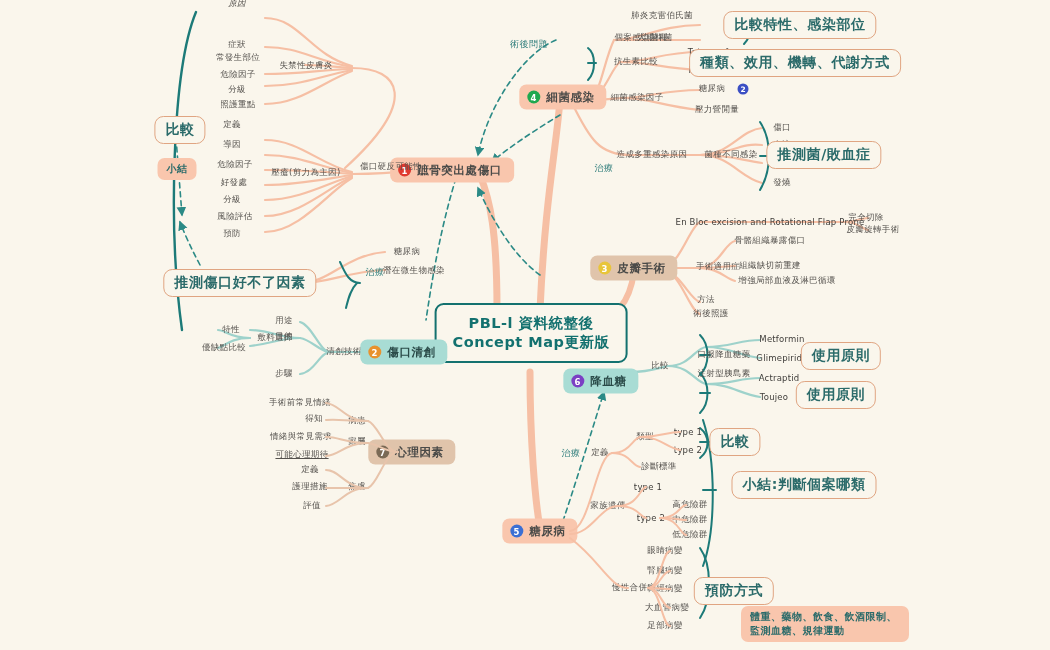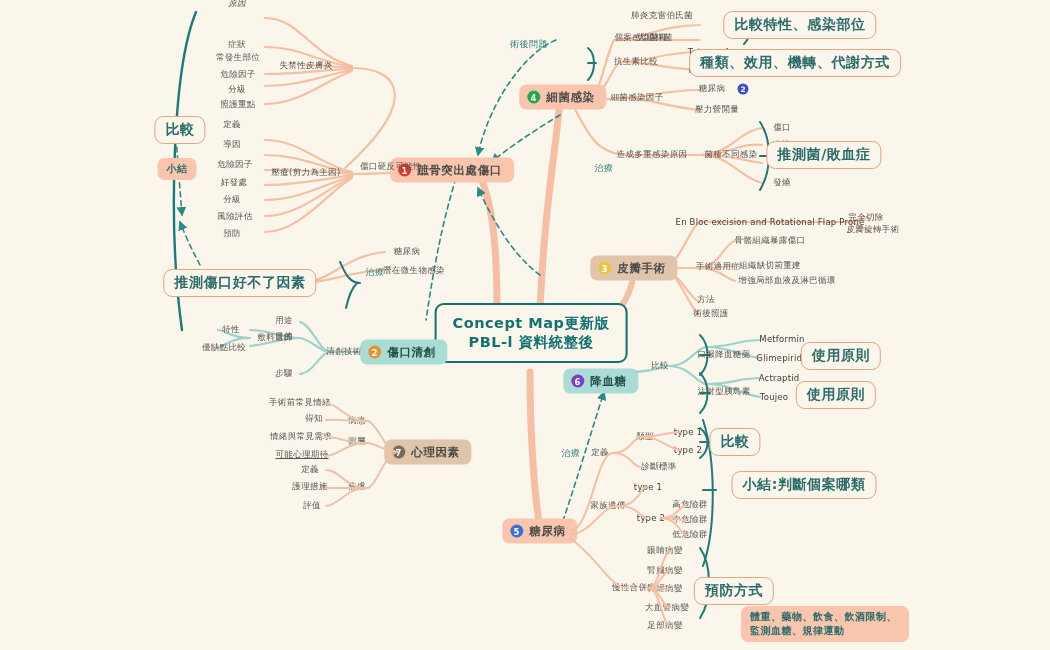--- a/index.html
+++ b/index.html
@@ -171,22 +171,22 @@
       <path d="M456 178 C440 230 432 280 426 320"></path>
     </g>
     <defs>
       <marker id="ah" markerWidth="7" markerHeight="7" refX="5" refY="3" orient="auto">
         <path d="M0,0 L6,3 L0,6 z" fill="#2b8a86"></path>
       </marker>
     </defs>
   </svg>
 
   <div class="node central" style="left:531px;top:333px;">
+    <div>PBL-l 資料統整後</div>
     <div>Concept Map更新版</div>
-    <div>PBL-l 資料統整後</div>
   </div>
 
   <div class="node branch br-peach" style="left:452px;top:170px;">
     <span class="num" style="background:#e03a2f">1</span>
     <span>蹠骨突出處傷口</span>
   </div>
   <div class="node branch br-teal" style="left:404px;top:352px;">
     <span class="num" style="background:#e8922e">2</span>
     <span>傷口清創</span>
   </div>
@@ -199,21 +199,21 @@
     <span>細菌感染</span>
   </div>
   <div class="node branch br-peach" style="left:540px;top:531px;">
     <span class="num" style="background:#3b6fd4">5</span>
     <span>糖尿病</span>
   </div>
   <div class="node branch br-teal" style="left:601px;top:381px;">
     <span class="num" style="background:#7b3fc4">6</span>
     <span>降血糖</span>
   </div>
-  <div class="node branch br-tan" style="left:428px;top:452px;">
+  <div class="node branch br-tan" style="left:412px;top:452px;">
     <span class="num" style="background:#7a6a56">7</span>
     <span>心理因素</span>
   </div>
 
   <div class="node edge-label" style="left:529px;top:44px;">術後問題</div>
   <div class="node edge-label" style="left:604px;top:168px;">治療</div>
   <div class="node edge-label" style="left:375px;top:272px;">治療</div>
   <div class="node edge-label" style="left:571px;top:453px;">治療</div>
 
   <div class="node leaf" style="left:306px;top:66px;">失禁性皮膚炎</div>
@@ -272,21 +272,21 @@
   <div class="node leaf" style="left:770px;top:266px;">組織缺切前重建</div>
   <div class="node leaf" style="left:787px;top:281px;">增強局部血液及淋巴循環</div>
   <div class="node leaf" style="left:706px;top:300px;">方法</div>
   <div class="node leaf" style="left:711px;top:314px;">術後照護</div>
 
   <div class="node leaf" style="left:660px;top:366px;">比較</div>
   <div class="node leaf" style="left:724px;top:355px;">口服降血糖藥</div>
   <div class="node leaf-en" style="left:782px;top:339px;">Metformin</div>
   <div class="node leaf-en" style="left:782px;top:358px;">Glimepiride</div>
   <div class="node callout" style="left:841px;top:356px;">使用原則</div>
-  <div class="node leaf" style="left:724px;top:392px;">注射型胰島素</div>
+  <div class="node leaf" style="left:724px;top:374px;">注射型胰島素</div>
   <div class="node leaf-en" style="left:779px;top:378px;">Actraptid</div>
   <div class="node leaf-en" style="left:774px;top:397px;">Toujeo</div>
   <div class="node callout" style="left:836px;top:395px;">使用原則</div>
 
   <div class="node leaf" style="left:600px;top:453px;">定義</div>
   <div class="node leaf" style="left:645px;top:437px;">類型</div>
   <div class="node leaf-en" style="left:688px;top:432px;">type 1</div>
   <div class="node leaf-en" style="left:688px;top:450px;">type 2</div>
   <div class="node callout" style="left:735px;top:442px;">比較</div>
   <div class="node leaf" style="left:659px;top:467px;">診斷標準</div>

